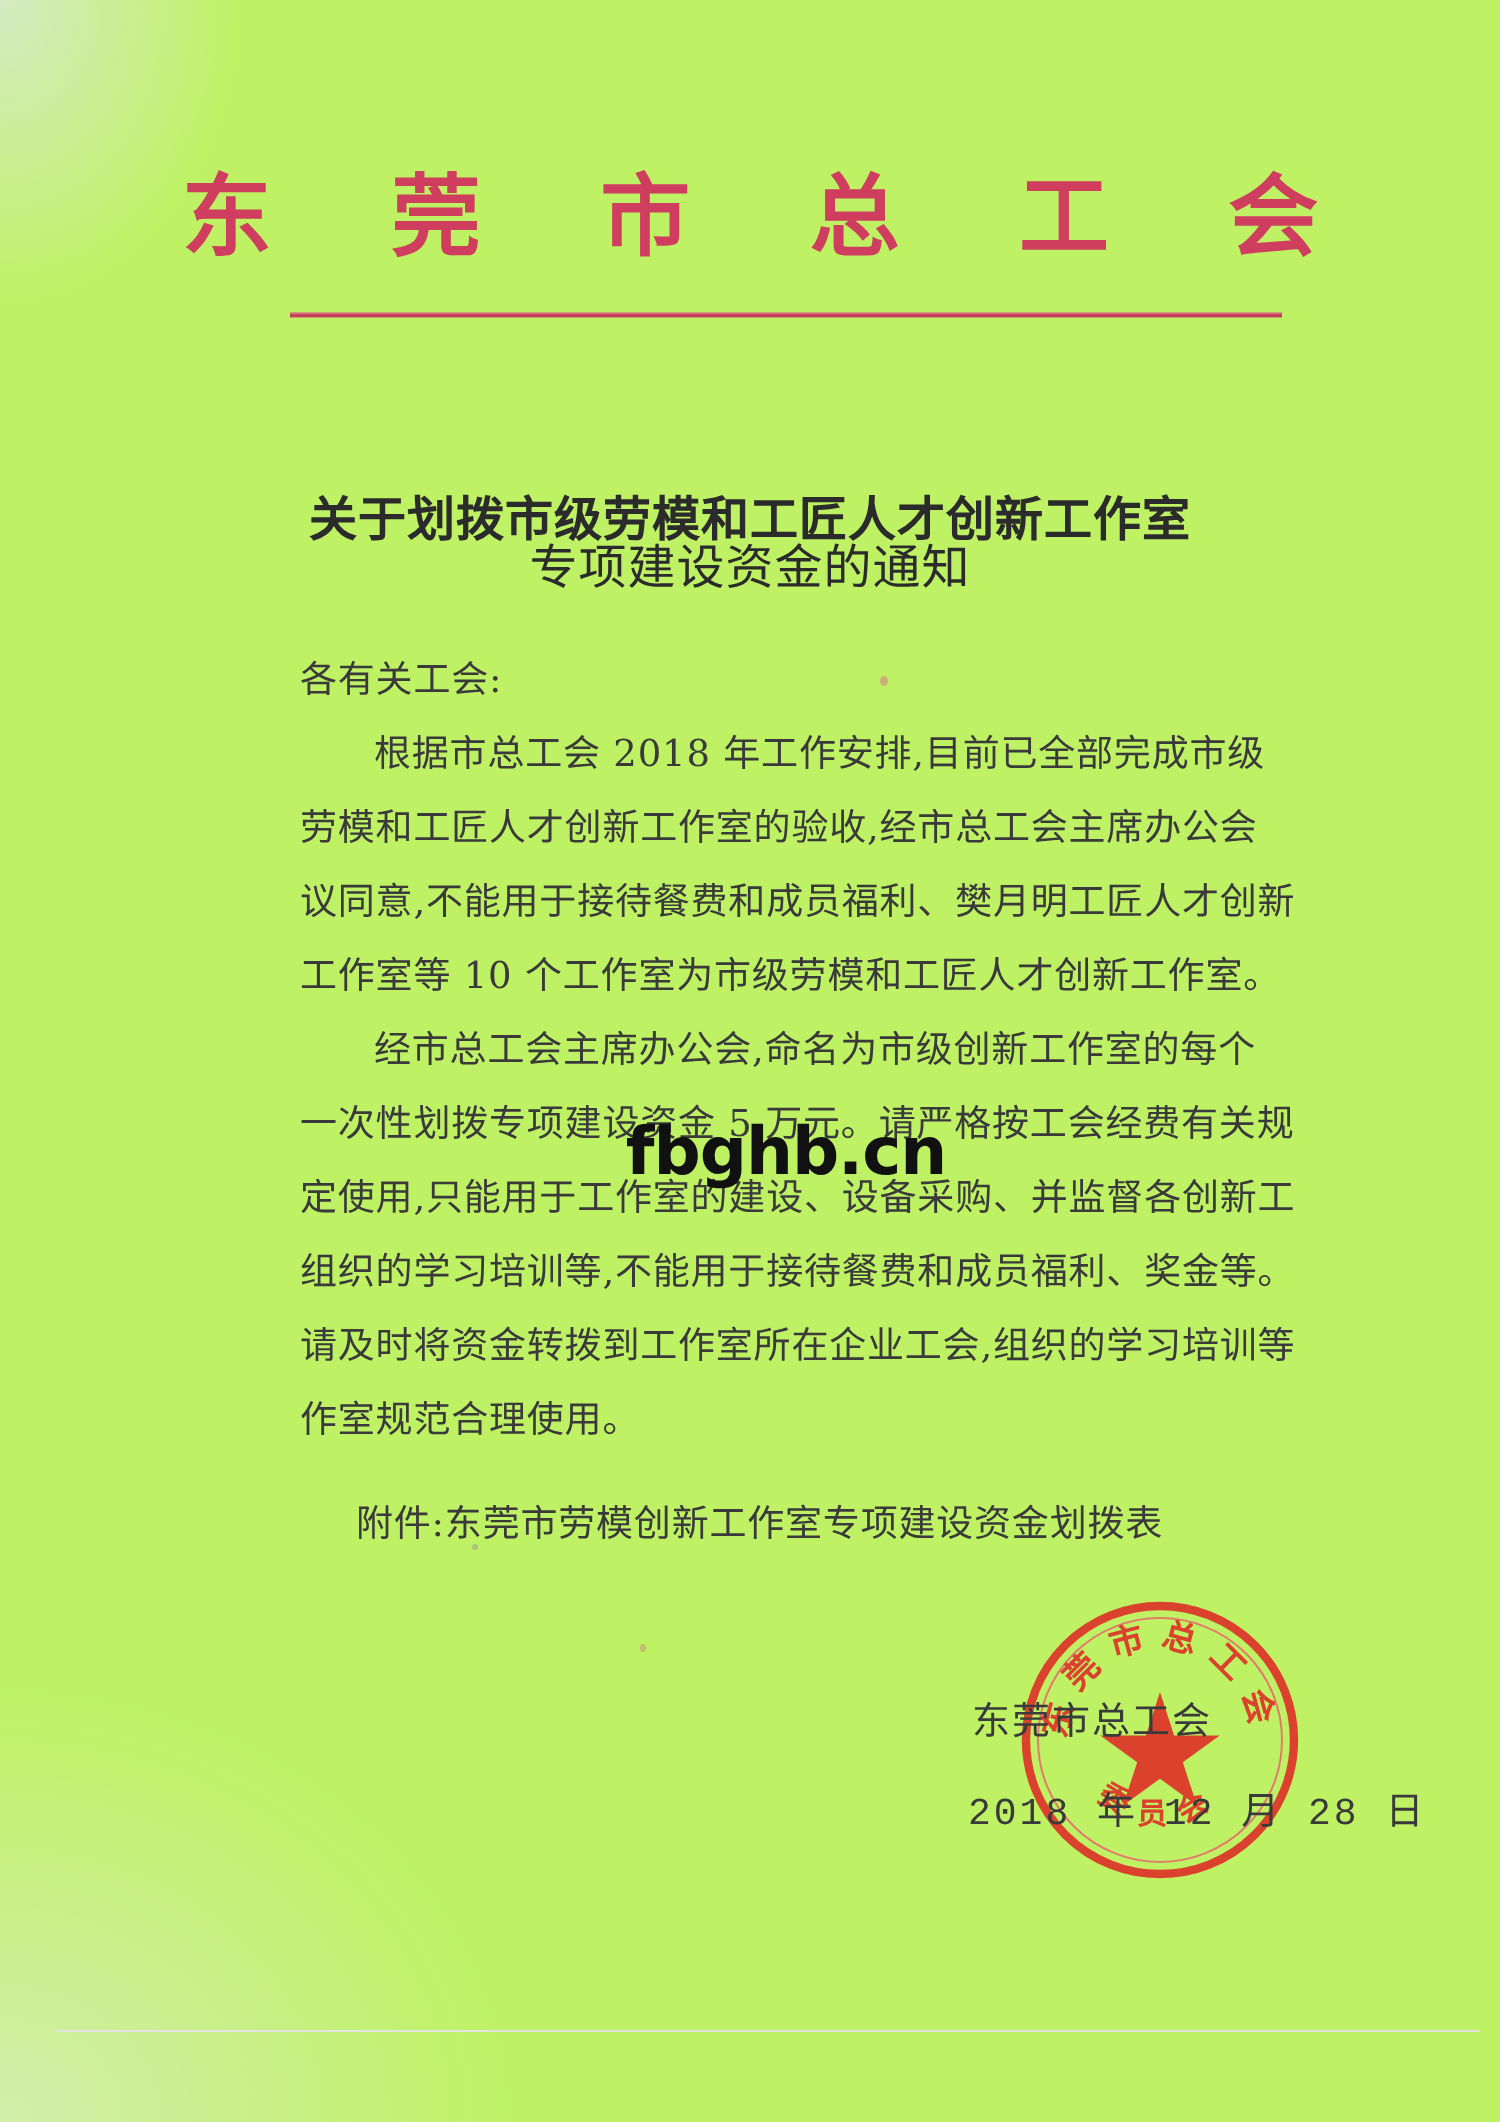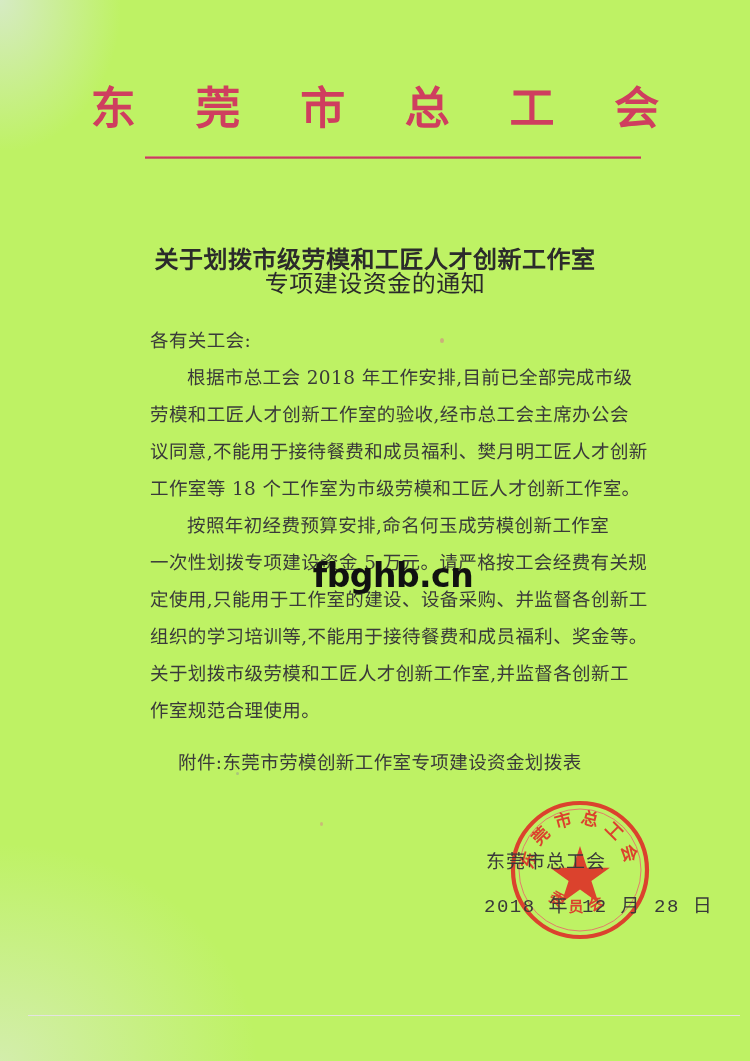--- a/index.html
+++ b/index.html
@@ -101,20 +101,21 @@
     font-size: 18.5px;
   }
   .body-line {
     height: 37px;
     line-height: 37px;
     white-space: nowrap;
     letter-spacing: 0.4px;
   }
   .body-line.indent {
     text-indent: 37px;
+    text-align: right;
   }
   .attach-block {
     position: absolute;
     left: 178px;
     top: 748px;
     color: #3a3a3a;
     font-family: "DejaVu Serif", "Liberation Serif", serif;
     font-size: 18.5px;
     line-height: 30px;
     white-space: nowrap;
@@ -193,27 +194,27 @@
 
   <div class="doc-title">关于划拨市级劳模和工匠人才创新工作室</div>
   <div class="doc-title-line2">专项建设资金的通知</div>
 
   <div class="body-block">
     <div class="body-line">各有关工会:</div>
 
     <div class="body-line indent">根据市总工会 2018 年工作安排,目前已全部完成市级</div>
     <div class="body-line">劳模和工匠人才创新工作室的验收,经市总工会主席办公会</div>
     <div class="body-line">议同意,不能用于接待餐费和成员福利、樊月明工匠人才创新</div>
-    <div class="body-line">工作室等 18 个工作室为市级劳模和工匠人才创新工作室。</div>
-
-    <div class="body-line indent">按照年初经费预算安排,命名何玉成劳模创新工作室</div>
+    <div class="body-line">工作室等 10 个工作室为市级劳模和工匠人才创新工作室。</div>
+
+    <div class="body-line indent">经市总工会主席办公会,命名为市级创新工作室的每个</div>
     <div class="body-line">一次性划拨专项建设资金 5 万元。请严格按工会经费有关规</div>
     <div class="body-line">定使用,只能用于工作室的建设、设备采购、并监督各创新工</div>
     <div class="body-line">组织的学习培训等,不能用于接待餐费和成员福利、奖金等。</div>
-    <div class="body-line">关于划拨市级劳模和工匠人才创新工作室,并监督各创新工</div>
+    <div class="body-line">请及时将资金转拨到工作室所在企业工会,组织的学习培训等</div>
     <div class="body-line">作室规范合理使用。</div>
   </div>
 
   <div class="attach-block">附件:东莞市劳模创新工作室专项建设资金划拨表</div>
 
   <div class="seal">
     <svg viewBox="0 0 144 144" xmlns="http://www.w3.org/2000/svg">
       <defs>
         <path id="arcTop" d="M 26,72 A 46,46 0 0 1 118,72" fill="none"></path>
         <path id="arcBottom" d="M 30,72 A 42,42 0 0 0 114,72" fill="none"></path>

